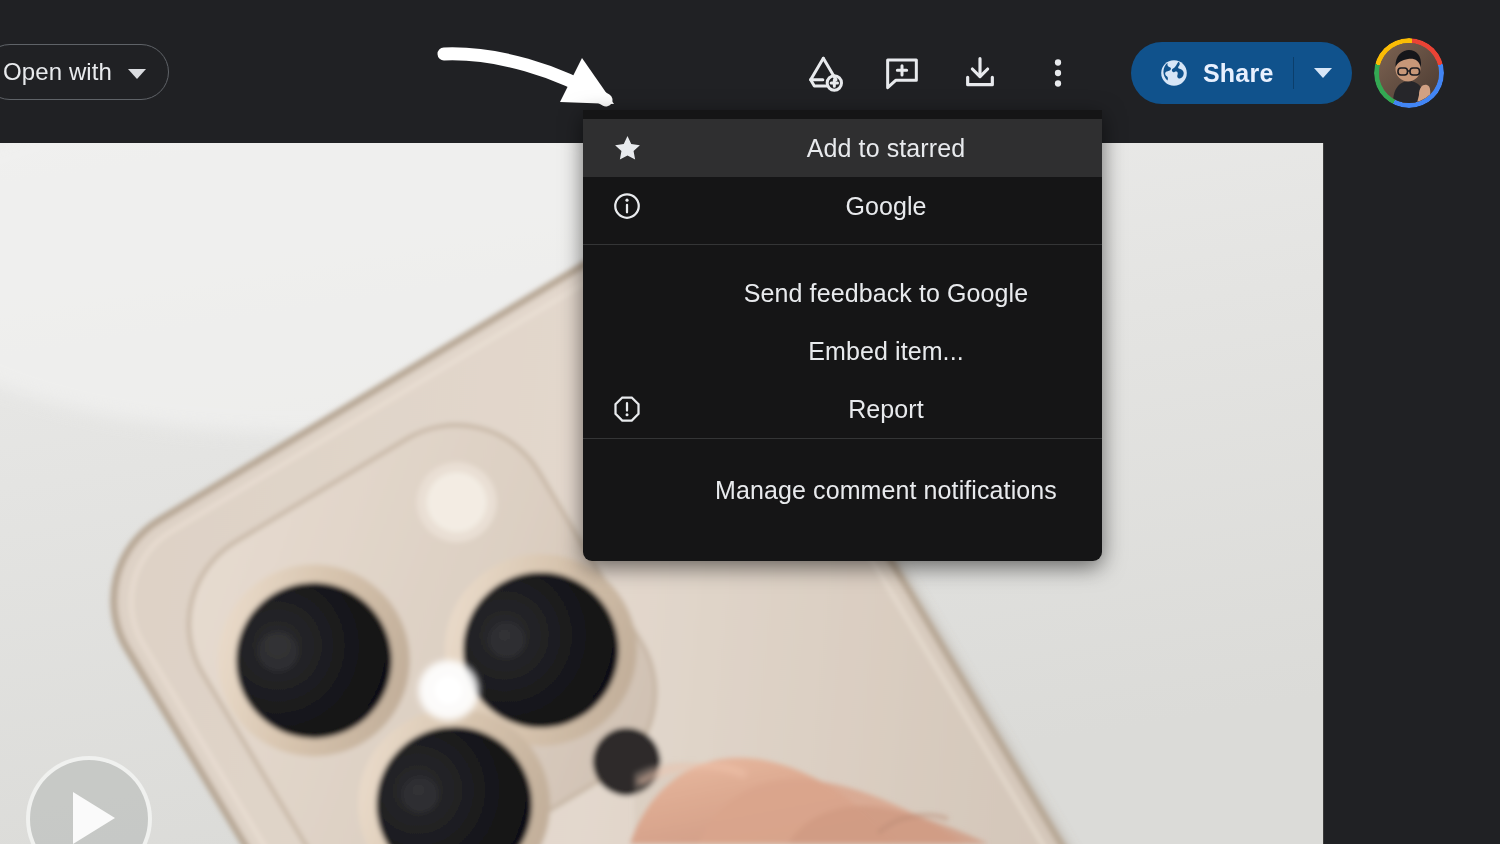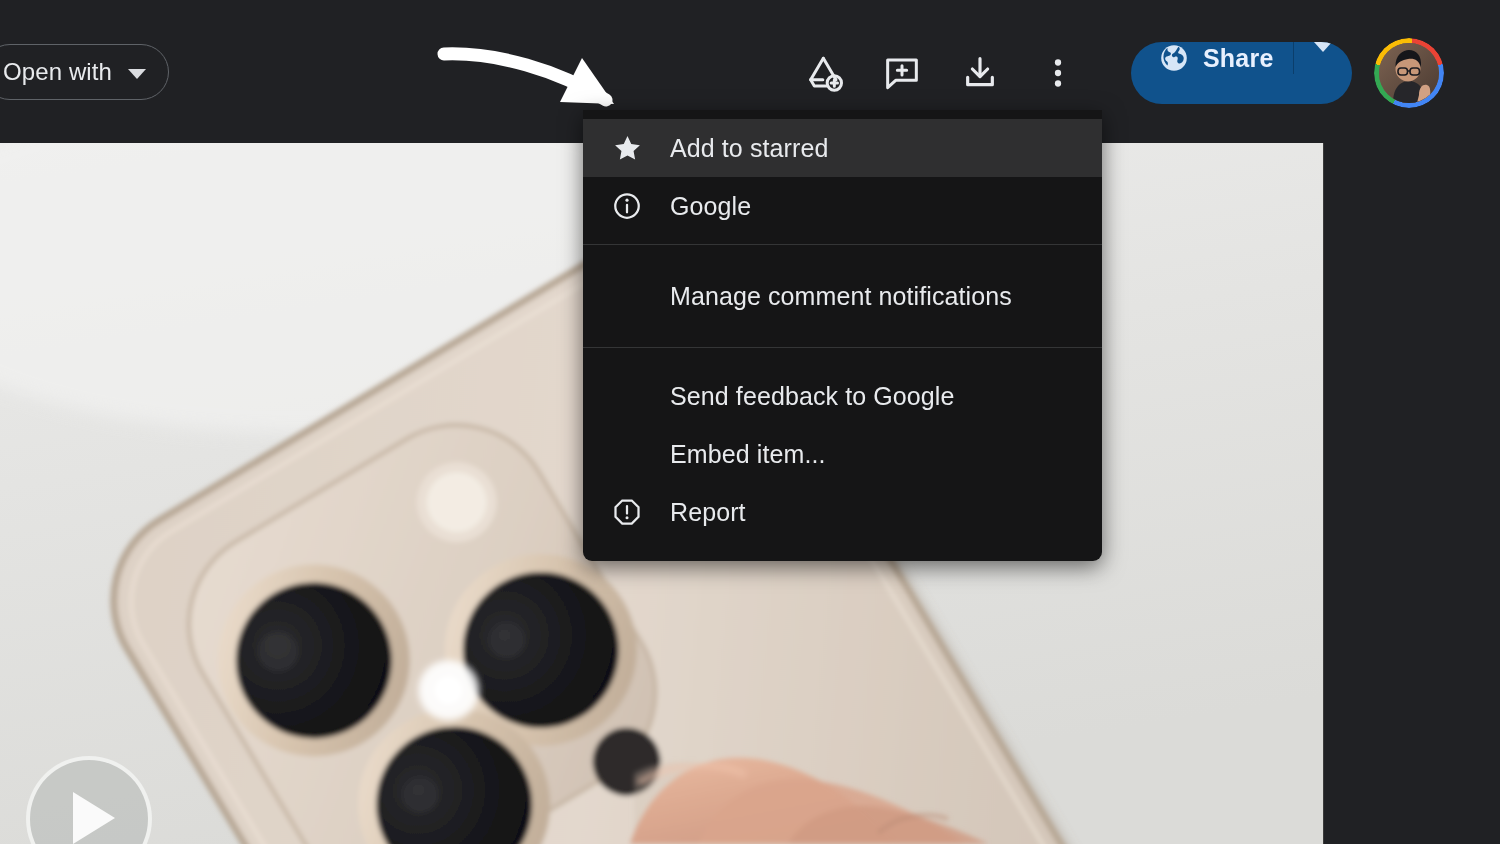--- a/index.html
+++ b/index.html
@@ -89,21 +89,21 @@
     cursor: pointer;
   }
   .ticon svg { display: block; }
 
   .share-btn {
     position: absolute;
     left: 1131px;
     top: 42px;
     height: 62px;
     display: flex;
-    align-items: flex-start;
+    align-items: center;
     background: #10528c;
     border-radius: 31px;
     overflow: hidden;
     cursor: pointer;
   }
   .share-main {
     display: flex;
     align-items: center;
     gap: 13px;
     padding: 0 20px 0 27px;
@@ -219,20 +219,21 @@
   }
   .menu-group + .menu-group {
     border-top: 1px solid #343536;
   }
   .menu-item {
     position: relative;
     display: flex;
     align-items: center;
     height: 58px;
     cursor: pointer;
+    justify-content: center;
   }
   .menu-item.highlight { background: #2f2f30; }
   .menu-item .mi-icon {
     position: absolute;
     left: 0;
     width: 88px;
     display: flex;
     align-items: center;
     justify-content: center;
   }
@@ -461,39 +462,39 @@
           <svg width="30" height="30" viewBox="0 0 24 24" fill="none" stroke="#e8eaed" stroke-width="1.8" stroke-linecap="round">
             <circle cx="12" cy="12" r="9.4"></circle>
             <path d="M12 11 v6"></path>
             <circle cx="12" cy="7.3" r="1.25" fill="#e8eaed" stroke="none"></circle>
           </svg>
         </span>
         <span class="mi-label">Google</span>
       </div>
     </div>
 
-    <div class="menu-group g2">
-      <div class="menu-item">
-        <span class="mi-label">Manage comment notifications</span>
-      </div>
-    </div>
-
     <div class="menu-group g3">
       <div class="menu-item">
         <span class="mi-label">Send feedback to Google</span>
       </div>
       <div class="menu-item">
         <span class="mi-label">Embed item...</span>
       </div>
       <div class="menu-item">
         <span class="mi-icon">
           <svg width="30" height="30" viewBox="0 0 24 24" fill="none" stroke="#e8eaed" stroke-width="1.8" stroke-linecap="round">
             <path d="M8.2 2.8 h7.6 L21.2 8.2 v7.6 L15.8 21.2 H8.2 L2.8 15.8 V8.2 Z"></path>
             <path d="M12 7.2 v6"></path>
             <circle cx="12" cy="16.6" r="1.2" fill="#e8eaed" stroke="none"></circle>
           </svg>
         </span>
         <span class="mi-label">Report</span>
       </div>
     </div>
+
+    <div class="menu-group g2">
+      <div class="menu-item">
+        <span class="mi-label">Manage comment notifications</span>
+      </div>
+    </div>
   </div>
 
 </div>
 
 </body></html>

